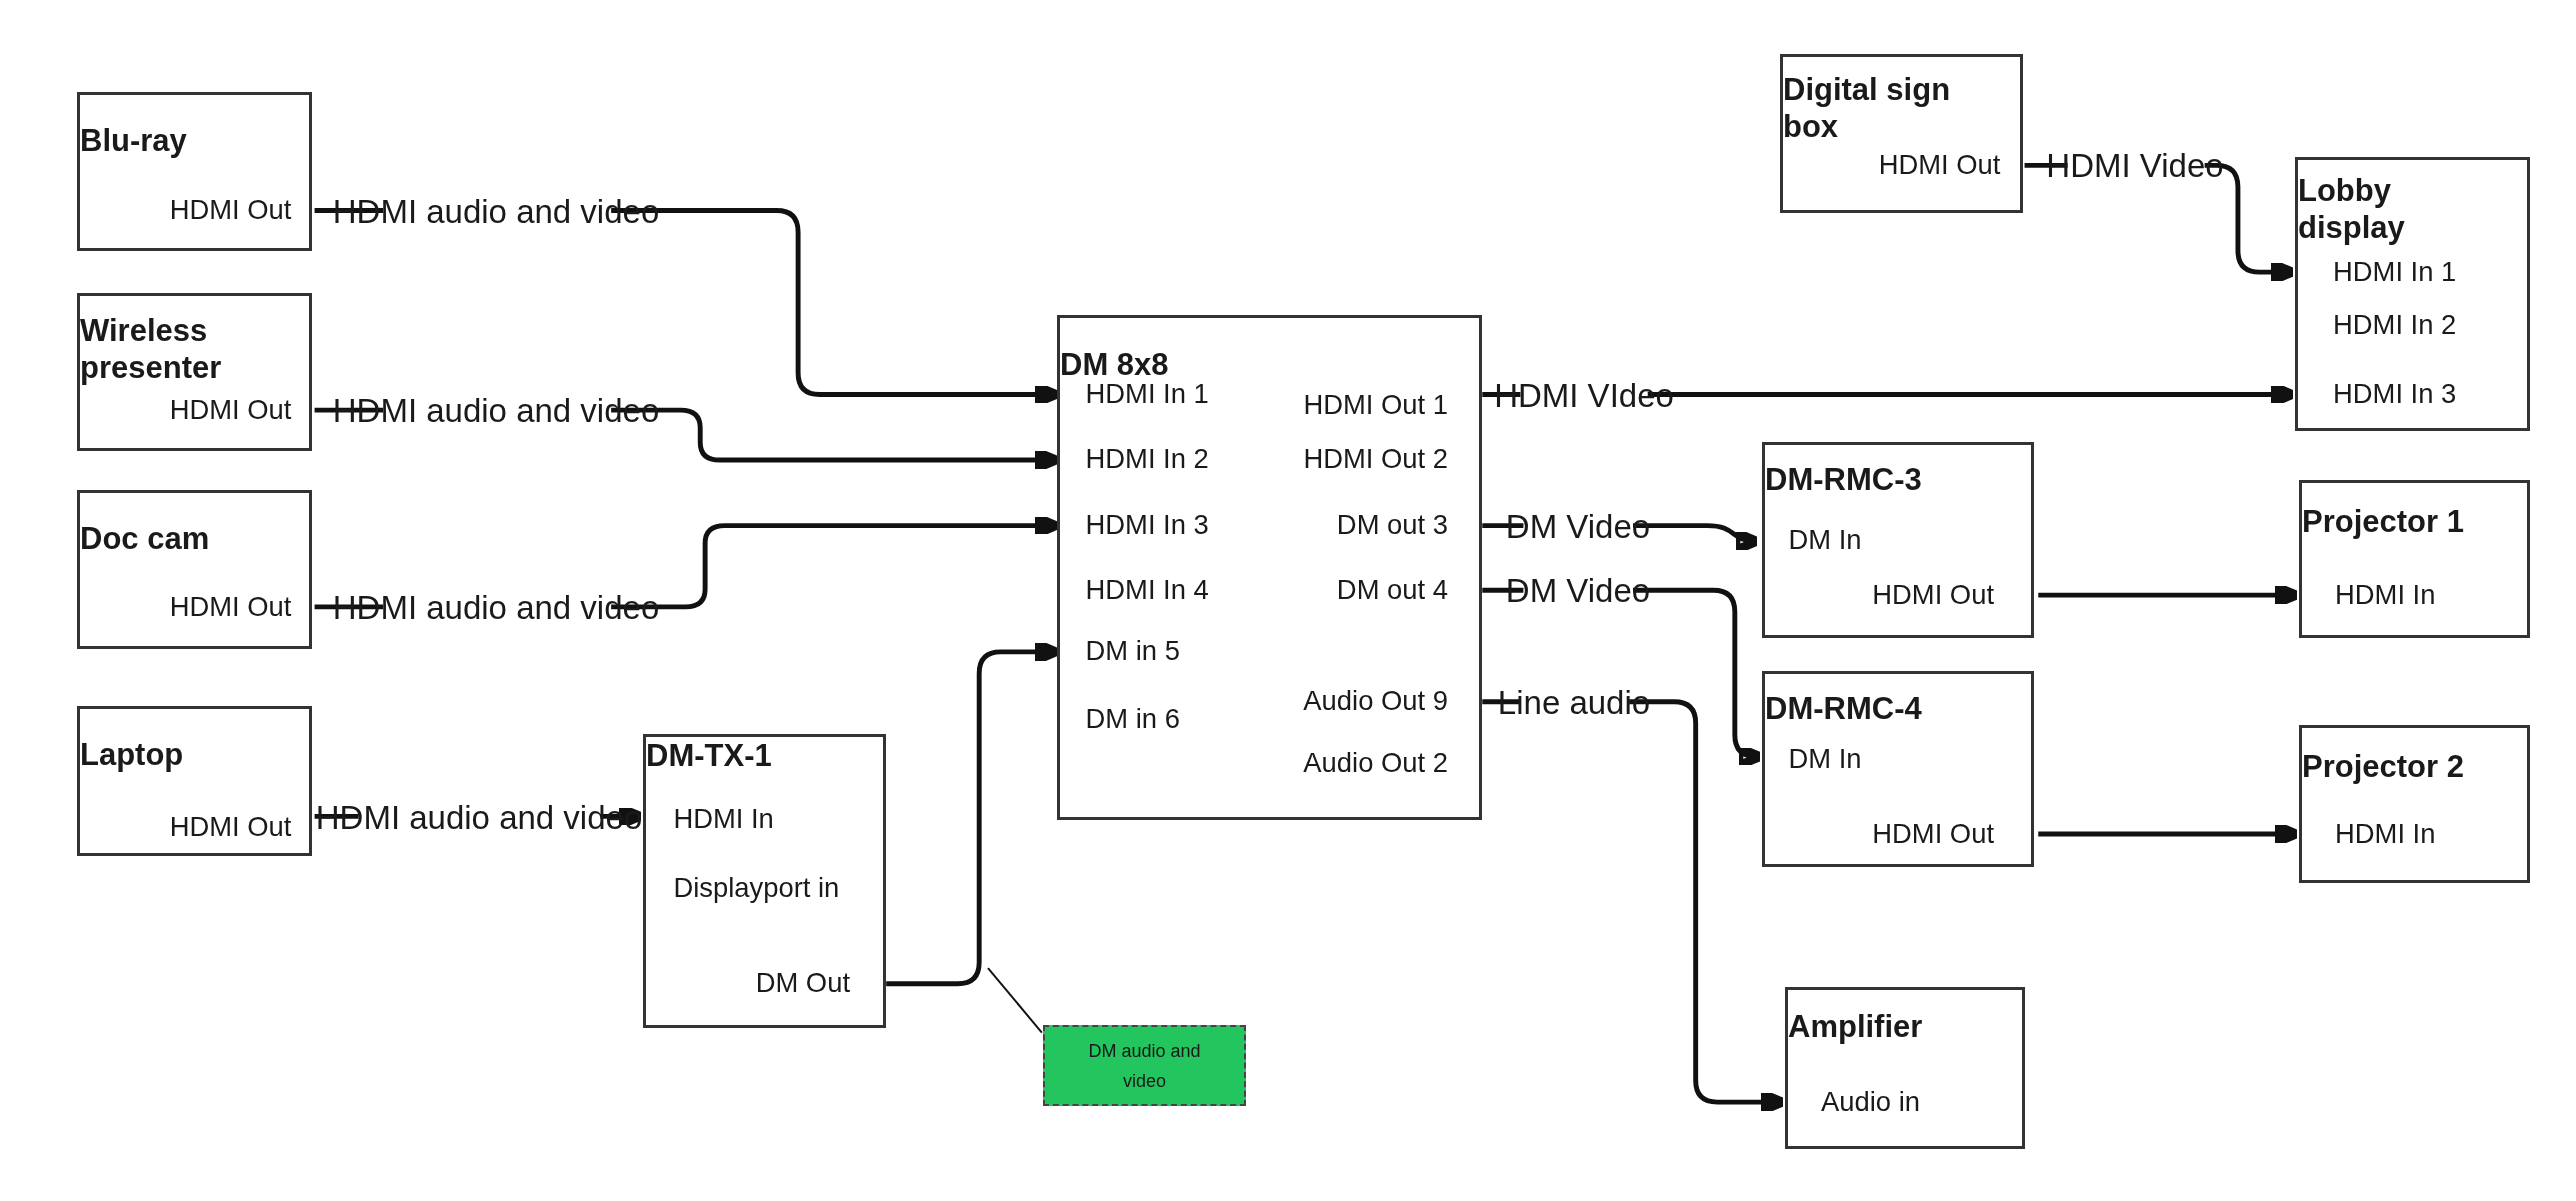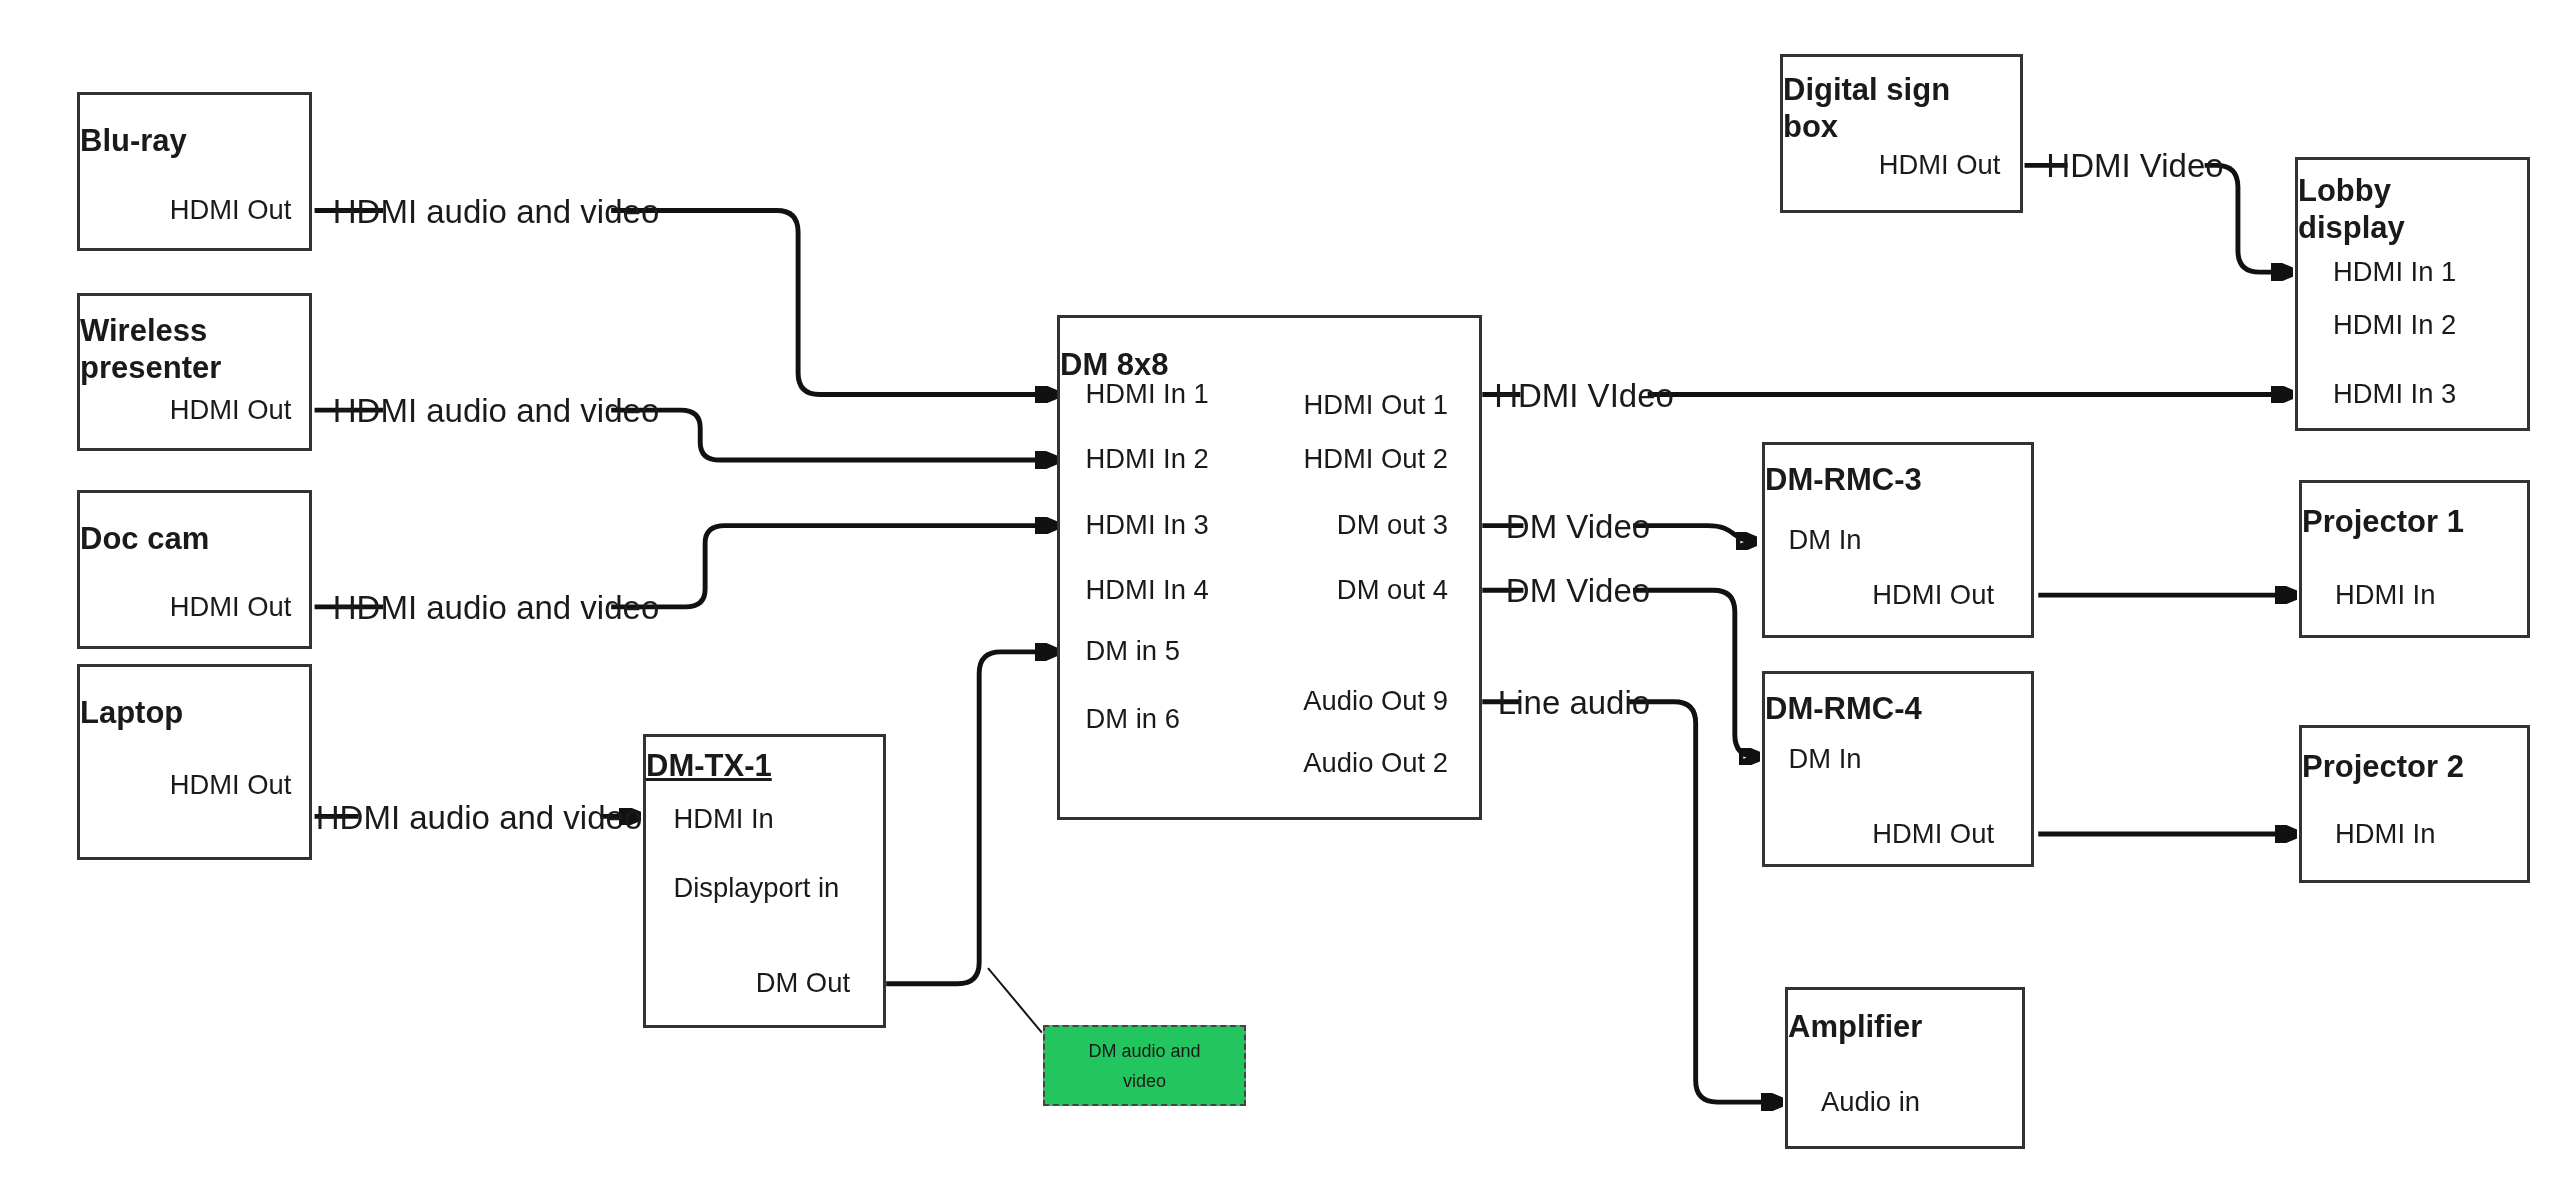--- a/index.html
+++ b/index.html
@@ -85,27 +85,27 @@
     <div class="title" style="padding-top:15.7px;">Wireless
 presenter</div>
     <div class="port" style="top:98px;right:17.6px;">HDMI Out</div>
   </div>
 
   <div class="box" style="left:77px;top:490px;width:235px;height:159px;">
     <div class="title" style="padding-top:27.4px;">Doc cam</div>
     <div class="port" style="top:98px;right:17.6px;">HDMI Out</div>
   </div>
 
-  <div class="box" style="left:77px;top:664px;width:235px;height:196px;">
+  <div class="box" style="left:77px;top:706px;width:235px;height:150px;">
     <div class="title" style="padding-top:27.4px;">Laptop</div>
     <div class="port" style="top:102px;right:17.6px;">HDMI Out</div>
   </div>
 
   <div class="box" style="left:643px;top:734px;width:243px;height:294px;">
-    <div class="title" style="padding-top:10px;text-decoration:underline;">DM-TX-1</div>
+    <div class="title" style="padding-top:0;">DM-TX-1</div>
     <div class="port" style="top:66px;left:27.4px;">HDMI In</div>
     <div class="port" style="top:135px;left:27.4px;">Displayport in</div>
     <div class="port" style="top:230px;right:33px;">DM Out</div>
   </div>
 
   <div class="box" style="left:1057px;top:315px;width:425px;height:505px;">
     <div class="title" style="padding-top:28px;">DM 8x8</div>
     <div class="port" style="top:60px;left:25.5px;">HDMI In 1</div>
     <div class="port" style="top:125px;left:25.5px;">HDMI In 2</div>
     <div class="port" style="top:191px;left:25.5px;">HDMI In 3</div>

